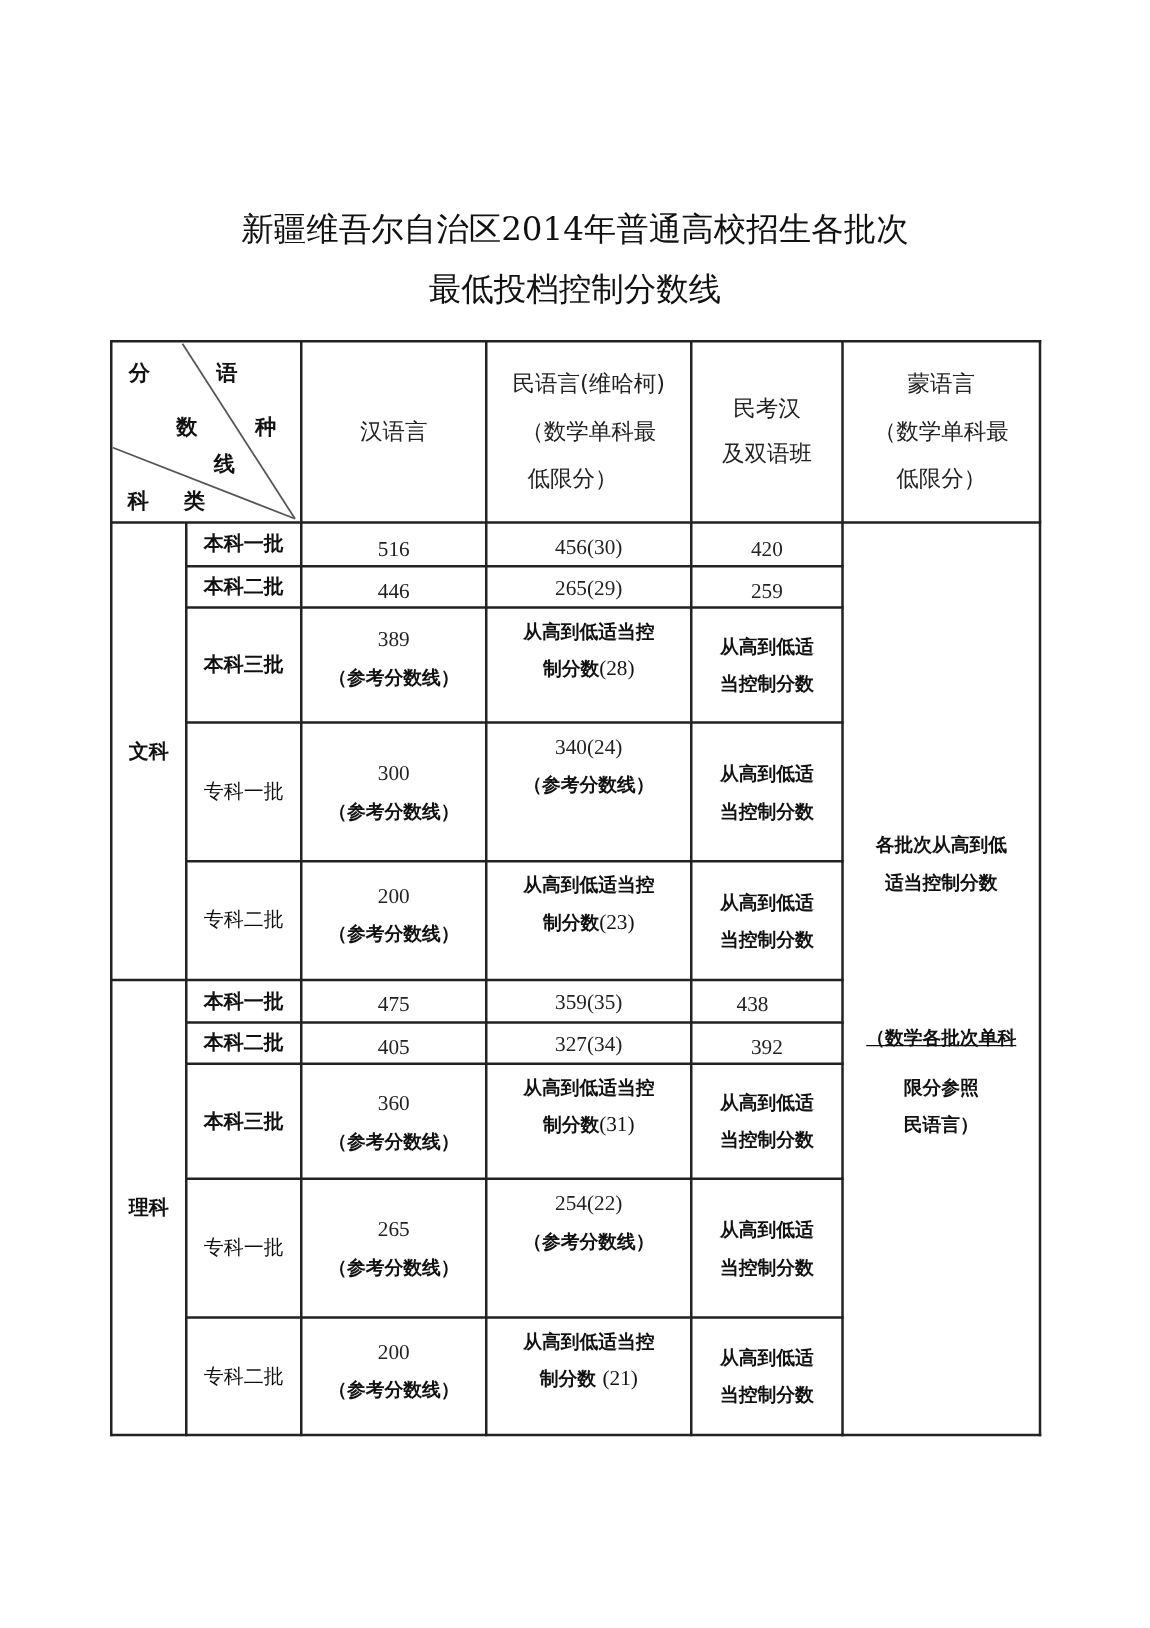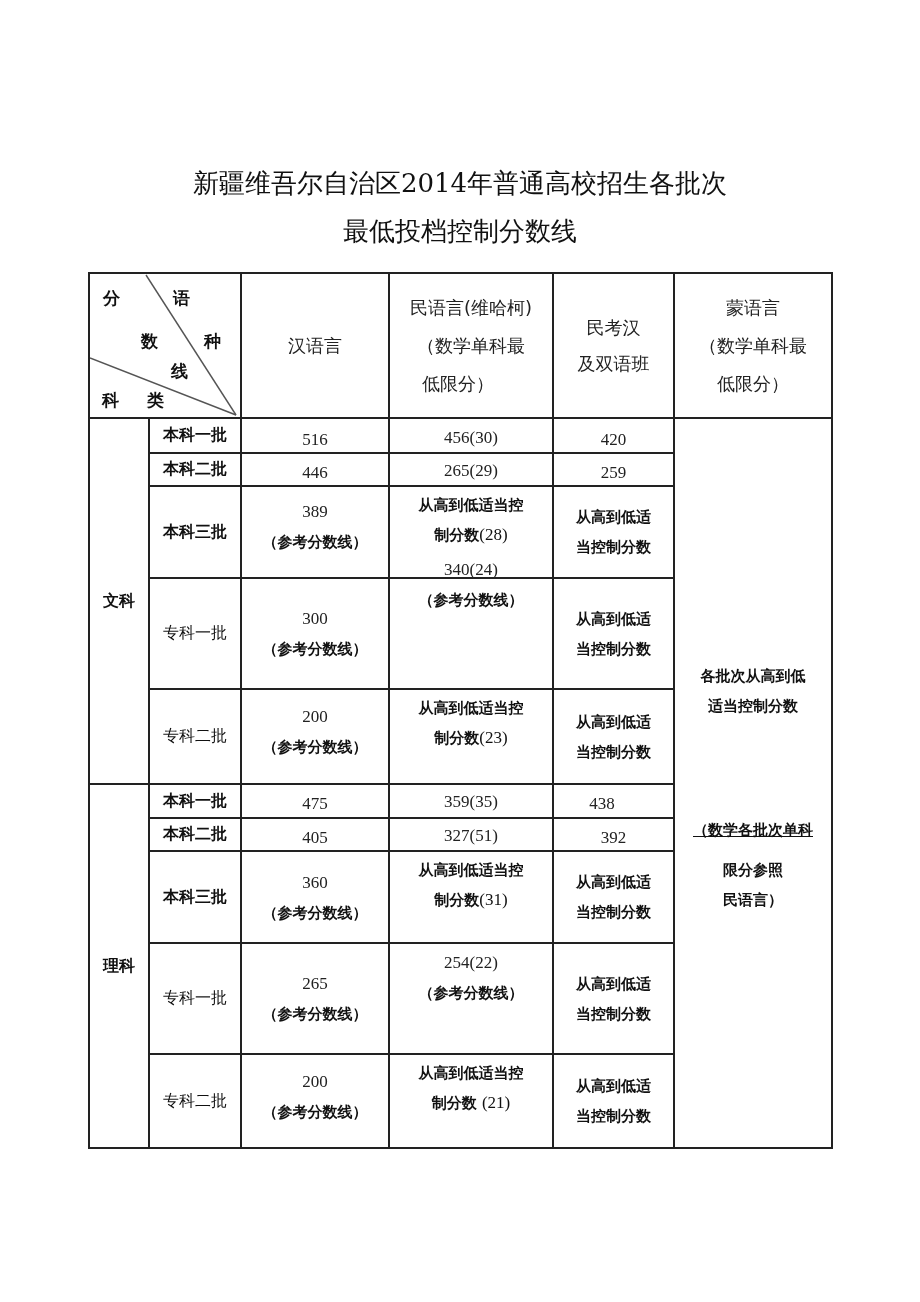--- a/index.html
+++ b/index.html
@@ -114,21 +114,21 @@
   <div class="cell bold-note" style="left:554px; top:487px; width:119px; height:90px;">
     <div>从高到低适</div>
     <div>当控制分数</div>
   </div>
 
   <div class="cell lbl light" style="left:150px; top:579px; width:90px; height:109px;">专科一批</div>
   <div class="cell" style="left:242px; top:579px; width:146px; height:109px;">
     <div class="num">300</div>
     <div class="ref">（参考分数线）</div>
   </div>
-  <div class="cell" style="left:390px; top:551px; width:162px; height:109px; justify-content:flex-start; padding-top:4px;">
+  <div class="cell" style="left:390px; top:579px; width:162px; height:109px; justify-content:flex-start; padding-top:4px;">
     <div class="num">340(24)</div>
     <div class="ref">（参考分数线）</div>
   </div>
   <div class="cell bold-note" style="left:554px; top:579px; width:119px; height:109px;">
     <div>从高到低适</div>
     <div>当控制分数</div>
   </div>
 
   <div class="cell lbl light" style="left:150px; top:690px; width:90px; height:93px;">专科二批</div>
   <div class="cell" style="left:242px; top:690px; width:146px; height:93px; justify-content:flex-start; padding-top:12px;">
@@ -144,21 +144,21 @@
     <div>当控制分数</div>
   </div>
 
   <div class="cell lbl" style="left:150px; top:785px; width:90px; height:32px;">本科一批</div>
   <div class="cell num" style="left:242px; top:788px; width:146px; height:32px;">475</div>
   <div class="cell num" style="left:390px; top:786px; width:162px; height:32px;">359(35)</div>
   <div class="cell num" style="left:554px; top:788px; width:96px; height:32px;">438</div>
 
   <div class="cell lbl" style="left:150px; top:819px; width:90px; height:31px;">本科二批</div>
   <div class="cell num" style="left:242px; top:822px; width:146px; height:31px;">405</div>
-  <div class="cell num" style="left:390px; top:820px; width:162px; height:31px;">327(51)</div>
+  <div class="cell num" style="left:390px; top:820px; width:162px; height:31px;">327(34)</div>
   <div class="cell num" style="left:554px; top:822px; width:119px; height:31px;">392</div>
 
   <div class="cell lbl" style="left:150px; top:852px; width:90px; height:90px;">本科三批</div>
   <div class="cell" style="left:242px; top:852px; width:146px; height:90px; justify-content:flex-start; padding-top:16px;">
     <div class="num">360</div>
     <div class="ref">（参考分数线）</div>
   </div>
   <div class="cell bold-note" style="left:390px; top:852px; width:162px; height:90px; justify-content:flex-start; padding-top:3px;">
     <div>从高到低适当控</div>
     <div><span>制分数</span><span class="n">(31)</span></div>

